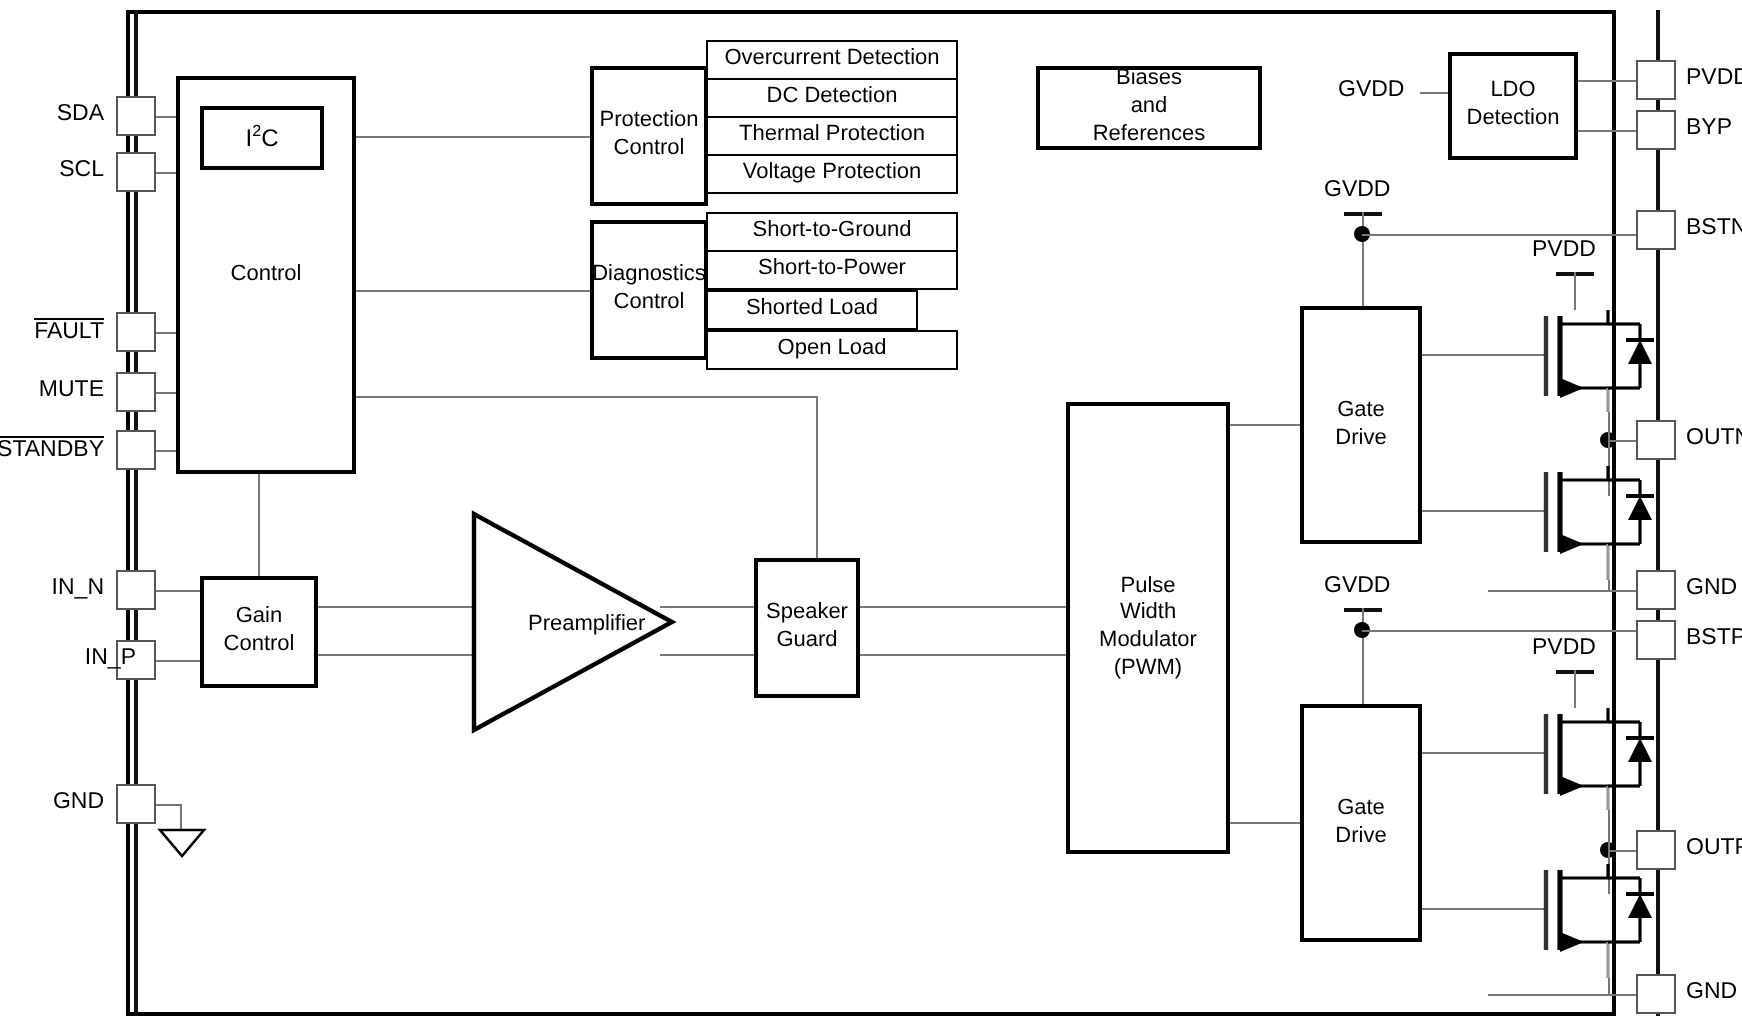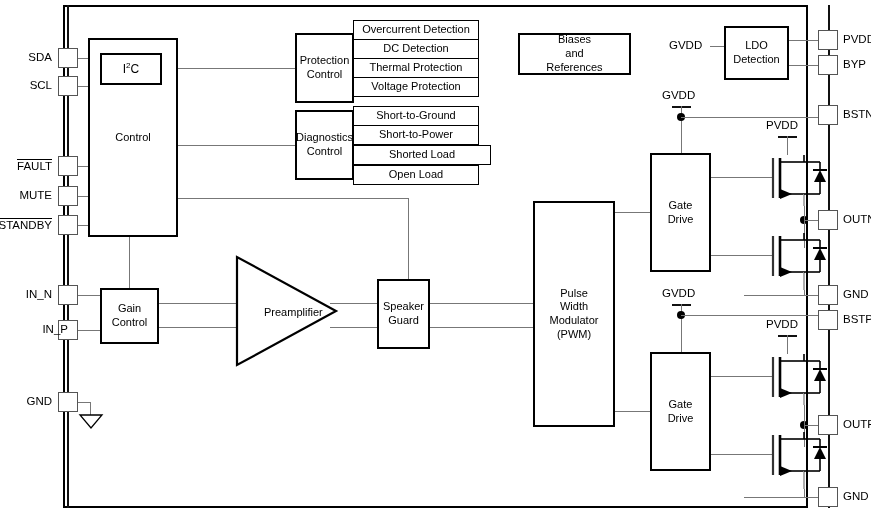--- a/index.html
+++ b/index.html
@@ -112,21 +112,21 @@
     <span>Diagnostics</span>
     <span>Control</span>
   </div>
 
   <div class="boxthin" style="left:353px;top:106px;width:126px;height:20px;">
     <span>Short-to-Ground</span>
     </div>
   <div class="boxthin" style="left:353px;top:125px;width:126px;height:20px;">
     <span>Short-to-Power</span>
     </div>
-  <div class="boxthin" style="left:353px;top:145px;width:138px;height:20px;">
+  <div class="boxthin" style="left:353px;top:145px;width:106px;height:20px;">
     <span>Shorted Load</span>
     </div>
   <div class="boxthin" style="left:353px;top:165px;width:126px;height:20px;">
     <span>Open Load</span>
     </div>
 
   <div class="box" style="left:518px;top:33px;width:113px;height:42px;flex-direction:column;">
     <span>Biases</span>
     <span>and</span>
     <span>References</span>

